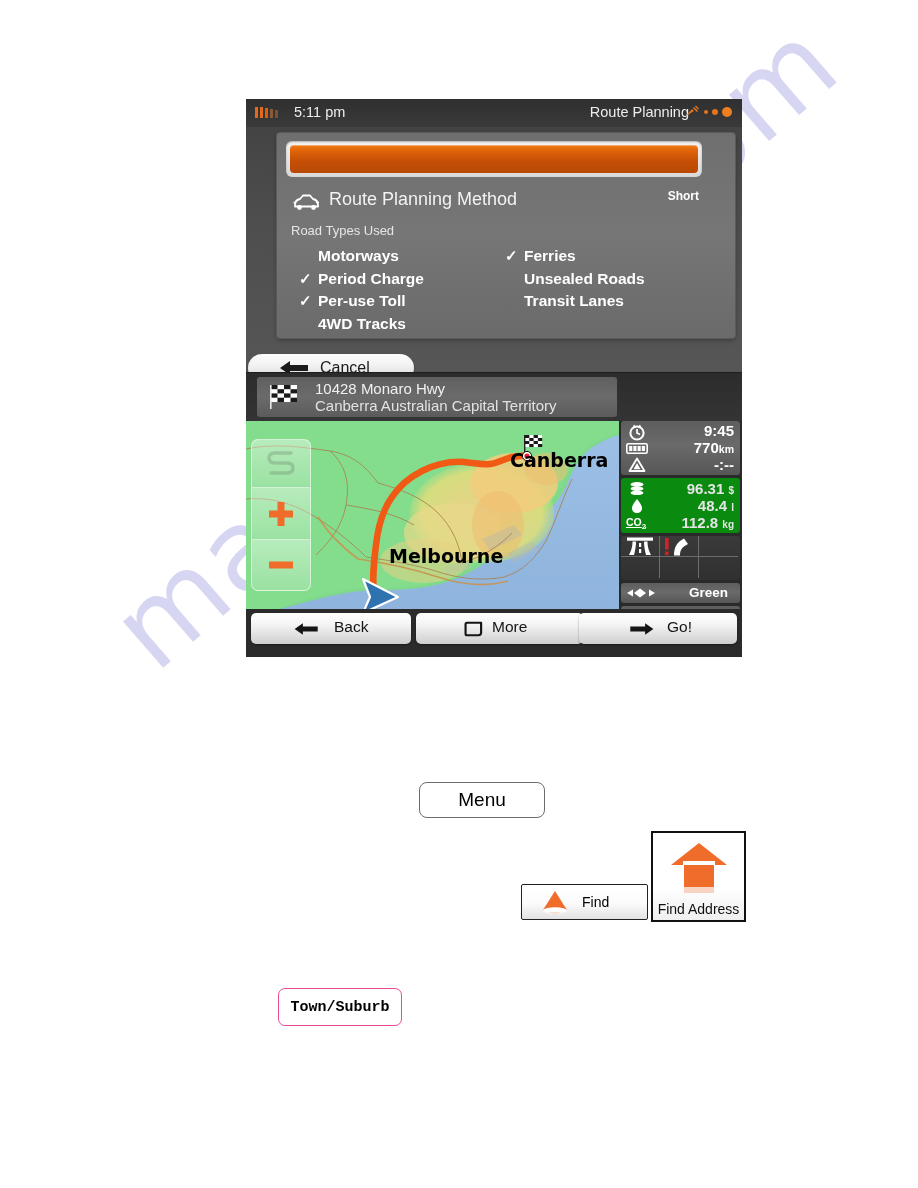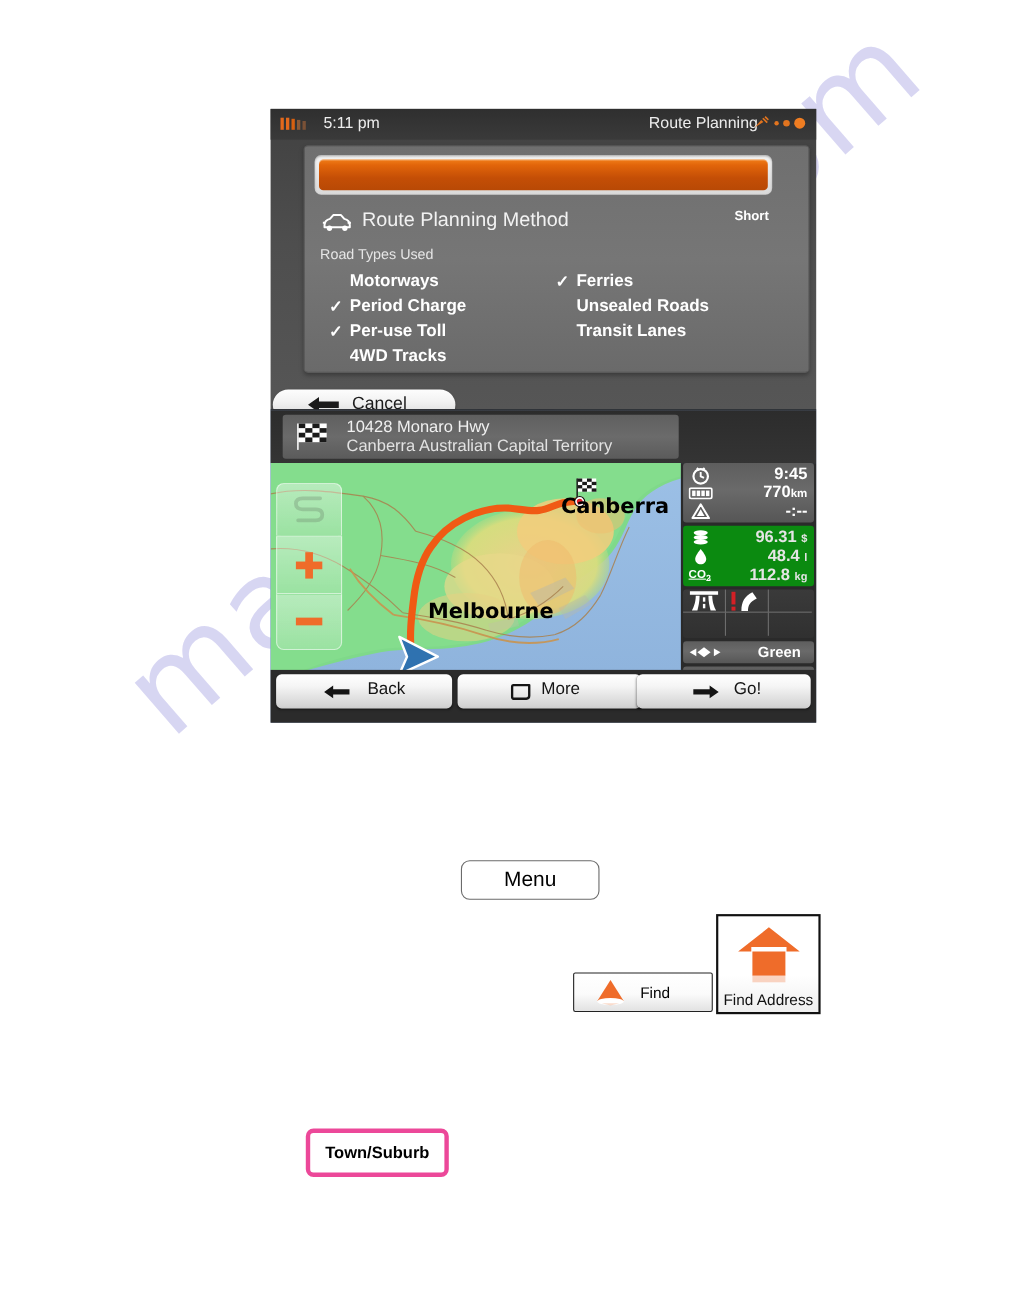--- a/index.html
+++ b/index.html
@@ -170,22 +170,22 @@
   #find-button .lbl{position:absolute;left:60px;top:9px;font-size:14px;}
   #find-address-button{
     left:651px;top:831px;width:91px;height:87px;
     border:2px solid #111;
     background:linear-gradient(180deg,#ffffff 0%,#ffffff 62%,#efefef 100%);
   }
   #find-address-button .lbl{
     position:absolute;left:0;bottom:3px;width:91px;text-align:center;font-size:14px;color:#111;
   }
   #town-suburb-button{
-    left:278px;top:1026px;width:122px;height:36px;
-    border:4px solid #ec4899;border-radius:7px;font-size:15px;font-weight:bold;
+    left:278px;top:988px;width:122px;height:36px;
+    border:1px solid #ec4899;border-radius:7px;font-size:15px;font-weight:bold;font-family:Liberation Mono, monospace;
   }
 </style>
 </head>
 <body>
 
 <div id="watermark">
   <span>manualslib.com</span>
 </div>
 
 <div id="device">

